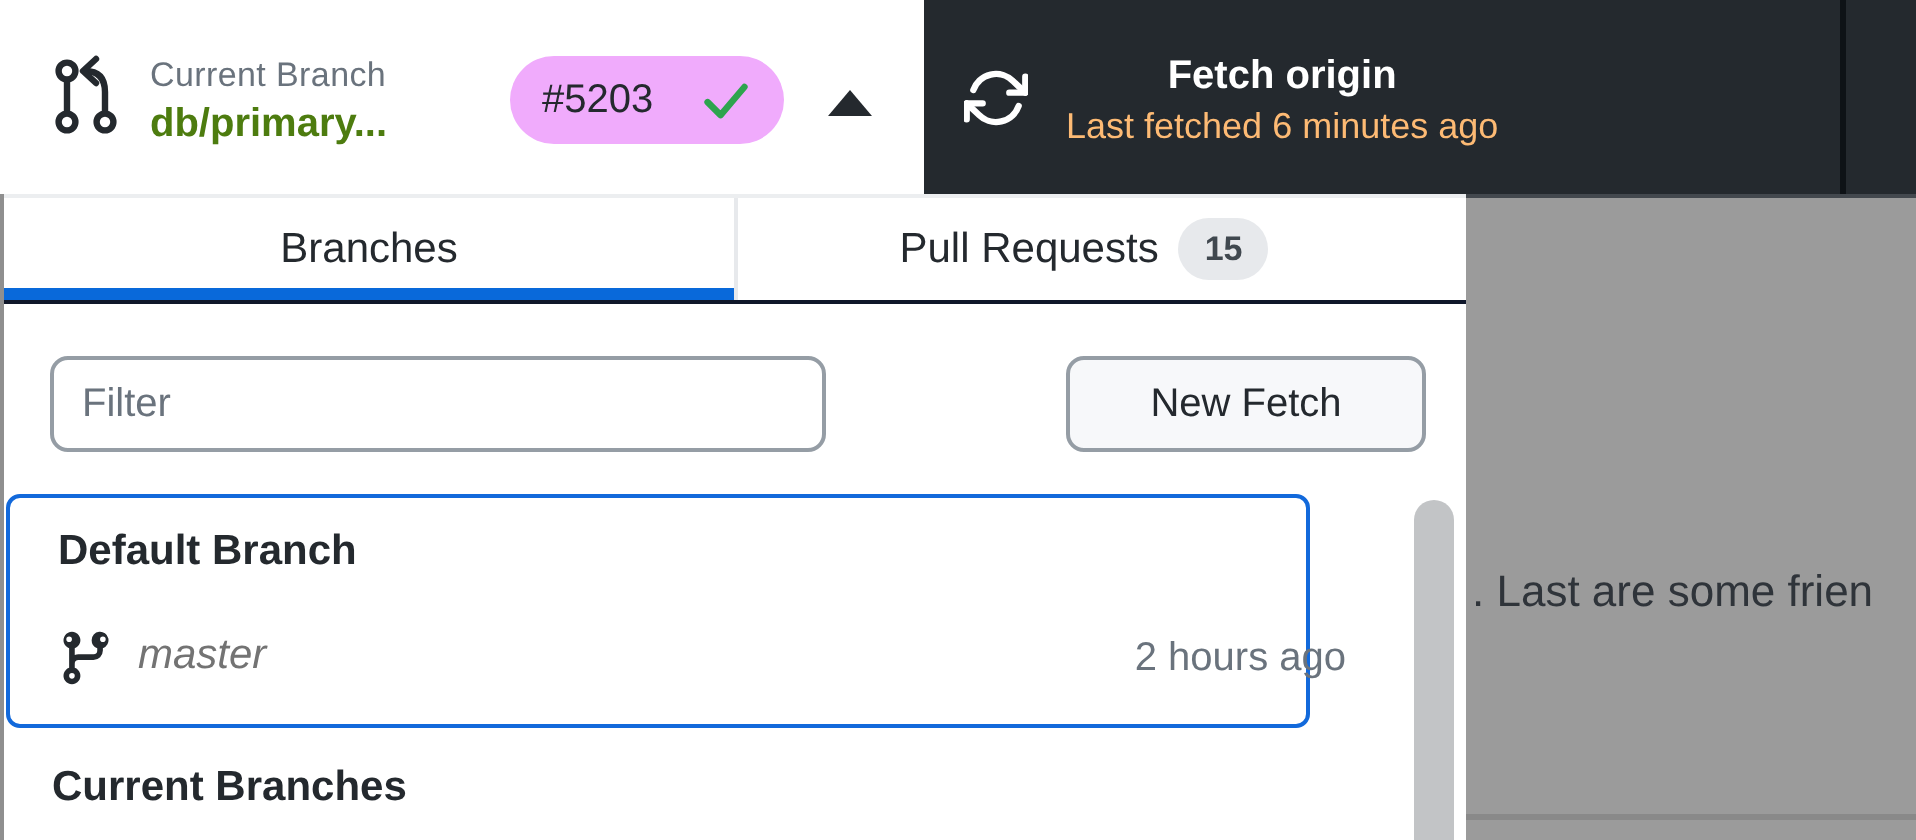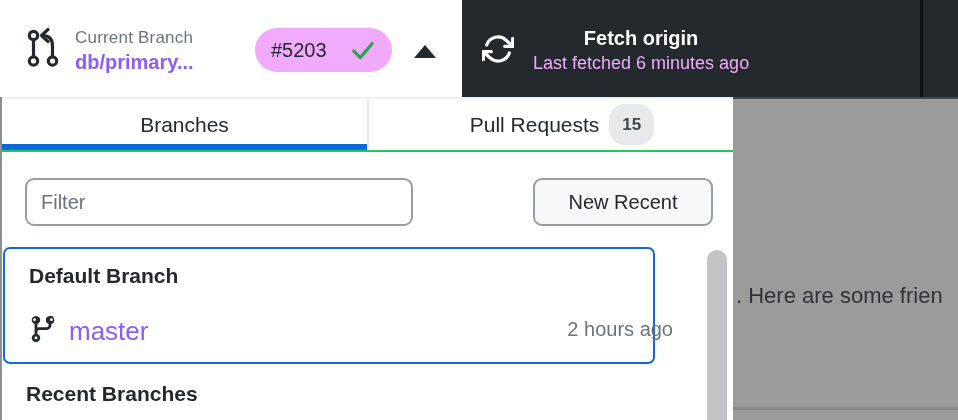--- a/index.html
+++ b/index.html
@@ -7,73 +7,73 @@
     font-family:"Liberation Sans", sans-serif; }
   .app { position:relative; width:958px; height:420px; overflow:hidden; }
 
   
   .toolbar { position:absolute; left:0; top:0; width:958px; height:97px; }
   .tb-branch { position:absolute; left:0; top:0; width:462px; height:97px;
     background:#fff; cursor:pointer; }
   .branch-icon { position:absolute; left:26px; top:25px; }
   .tb-texts { position:absolute; left:75px; top:26px; }
   .tb-label { font-size:17px; color:#6a737d; line-height:23px; letter-spacing:.2px; }
-  .tb-value { font-size:20px; color:#8b5cf6; font-weight:bold; line-height:26px; }
+  .tb-value { font-size:20px; color:#4d7c0f; font-weight:bold; line-height:26px; }
   .pr-badge { position:absolute; left:255px; top:28px; height:44px;
     background:#f0abfc; border-radius:22px; display:inline-flex; align-items:center;
     gap:23px; padding:0 16px; font-size:20px; color:#24292e; }
   .caret-up { position:absolute; left:414px; top:45px; width:0; height:0;
     border-left:11px solid transparent; border-right:11px solid transparent;
     border-bottom:13px solid #24292e; }
 
   .tb-fetch { position:absolute; left:462px; top:0; width:496px; height:97px;
     background:#24292e; cursor:pointer; }
   .sync-icon { position:absolute; left:20px; top:33px; }
   .fetch-texts { position:absolute; left:71px; top:26px;text-align:center; }
   .fetch-title { font-size:20px; font-weight:bold; color:#ffffff; line-height:25px; }
-  .fetch-sub { font-size:18px; color:#f0abfc; line-height:24px; }
+  .fetch-sub { font-size:18px; color:#fdba74; line-height:24px; }
   .tb-divider { position:absolute; left:458px; top:0; width:3px; height:97px;
     background:#0e1216; }
 
   
   .edge-strip { position:absolute; left:0; top:97px; width:2px; height:323px;
     background:#8f8f8f; }
   .dropdown { position:absolute; left:2px; top:97px; width:731px; height:323px;
     background:#fff; border-top:2px solid #eceef0; }
 
   .tabs { position:absolute; left:0; top:0; width:731px; height:53px;
-    border-bottom:2px solid #22c55e; }
+    border-bottom:2px solid #0f172a; }
   .tab { position:absolute; top:0; height:51px; display:flex; align-items:center;
     justify-content:center; gap:10px; font-size:21px; color:#24292e; cursor:pointer; }
   .tab-branches { left:0; width:365px; }
-  .tab-prs { left:378px; width:364px; }
+  .tab-prs { left:358px; width:364px; }
   .tab-vdivider { position:absolute; left:365px; top:0; width:2px; height:51px;
     background:#e7e9ec; }
   .tab-activebar { position:absolute; left:0; bottom:0; width:365px; height:6px;
     background:#0969da; }
-  .count-badge { background:#e7e9ec; border-radius:16px; height:41px;
+  .count-badge { background:#e7e9ec; border-radius:16px; height:31px;
     display:inline-flex; align-items:center; padding:0 13px; font-size:17px;
     font-weight:bold; color:#40484f; }
 
   .filter-input { position:absolute; left:23px; top:79px; width:388px; height:48px;
     border:2px solid #959da5; border-radius:9px; font-size:20px; padding:0 14px;
     color:#24292e; outline:none; font-family:"Liberation Sans", sans-serif; }
   .filter-input::placeholder { color:#6a737d; opacity:1; }
   .new-branch-btn { position:absolute; left:531px; top:79px; width:180px; height:48px;
     border:2px solid #959da5; border-radius:9px; background:#f7f8fa; font-size:20px;
     color:#24292e; cursor:pointer; font-family:"Liberation Sans", sans-serif; }
 
   .default-group { position:absolute; left:1px; top:148px; width:652px; height:117px;
     border:2px solid #1269db; border-radius:7px; background:#fff; }
   .section-title { font-size:21px; font-weight:bold; color:#24292e; }
   .default-title { position:absolute; left:24px; top:15px; }
   .branch-row { position:absolute; left:0; top:55px; width:695px; height:52px;
     cursor:pointer; }
   .row-branch-icon { position:absolute; left:23px; top:10px; }
-  .row-name { position:absolute; left:64px; top:12px; font-size:26px; color:#8b5cf6; }
+  .row-name { position:absolute; left:64px; top:12px; font-size:21px; color:#737373;font-style:italic; }
   .row-time { position:absolute; right:27px; top:14px; font-size:20px; color:#6a737d; }
   .recent-title { position:absolute; left:24px; top:283px; }
 
   .scroll-thumb { position:absolute; left:705px; top:151px; width:20px; height:210px;
     border-radius:10px; background:#c2c4c6; cursor:pointer; }
 
   
   .dimmed { position:absolute; left:733px; top:97px; width:225px; height:323px;
     background:#9b9b9b; border-top:2px solid #43484e; overflow:hidden; }
   .dim-text { position:absolute; left:3px; top:184px; font-size:22px; color:#2f343a;
@@ -134,41 +134,41 @@
       </div>
       <div class="tab-vdivider"></div>
       <div class="tab tab-prs">
         <span>Pull Requests</span>
         <span class="count-badge">15</span>
       </div>
       <div class="tab-activebar"></div>
     </div>
 
     <input class="filter-input" type="text" placeholder="Filter" style="">
-    <button class="new-branch-btn">New Recent</button>
+    <button class="new-branch-btn">New Fetch</button>
 
     <div class="default-group">
       <div class="section-title default-title">Default Branch</div>
       <div class="branch-row">
         <svg class="row-branch-icon" width="30" height="30" viewBox="0 0 16 16" fill="#24292e">
           <path d="M9.5 3.25a2.25 2.25 0 1 1 3 2.122V6A2.5 2.5 0 0 1 10 8.5H6a1 1 0 0
                    0-1 1v1.128a2.251 2.251 0 1 1-1.5 0V5.372a2.25 2.25 0 1 1 1.5
                    0v1.836A2.493 2.493 0 0 1 6 7h4a1 1 0 0 0 1-1v-.628a2.25 2.25 0 0
                    1-1.5-2.122Zm-6-1a.75.75 0 1 0 0 1.5.75.75 0 0 0 0-1.5Zm8.25.75a.75.75
                    0 1 0 1.5 0 .75.75 0 0 0-1.5 0ZM4.25 12a.75.75 0 1 0 0 1.5.75.75 0 0
                    0 0-1.5Z"></path>
         </svg>
         <span class="row-name">master</span>
         <span class="row-time">2 hours ago</span>
       </div>
     </div>
 
-    <div class="section-title recent-title">Recent Branches</div>
+    <div class="section-title recent-title">Current Branches</div>
 
     <div class="scroll-thumb"></div>
   </div>
 
   <div class="dimmed">
-    <div class="dim-text">. Here are some frien</div>
+    <div class="dim-text">. Last are some frien</div>
     <div class="dim-divider"></div>
   </div>
 
 </div>
 
 </body></html>

